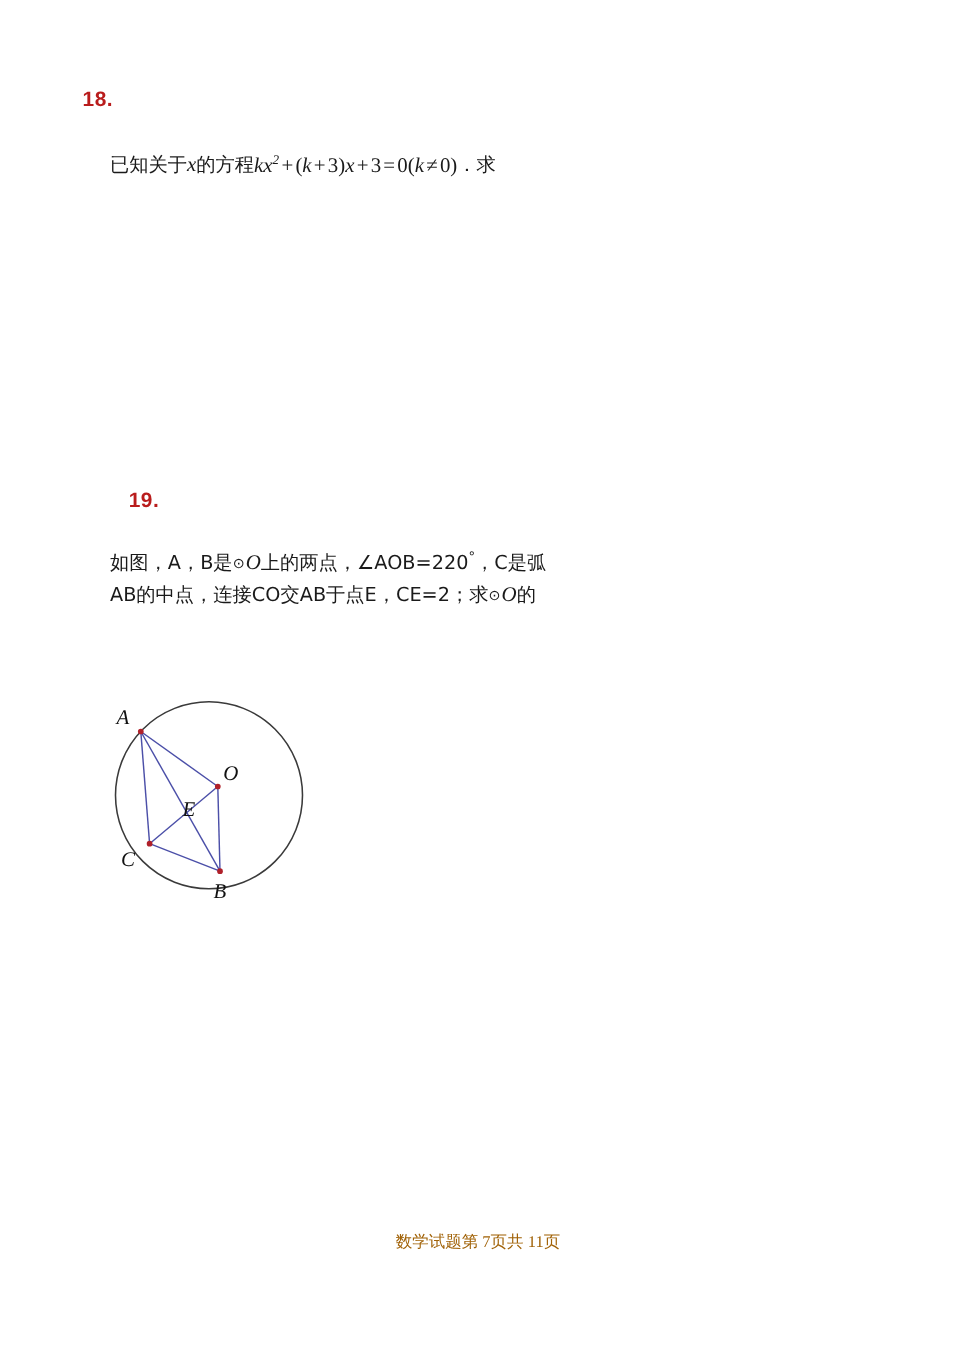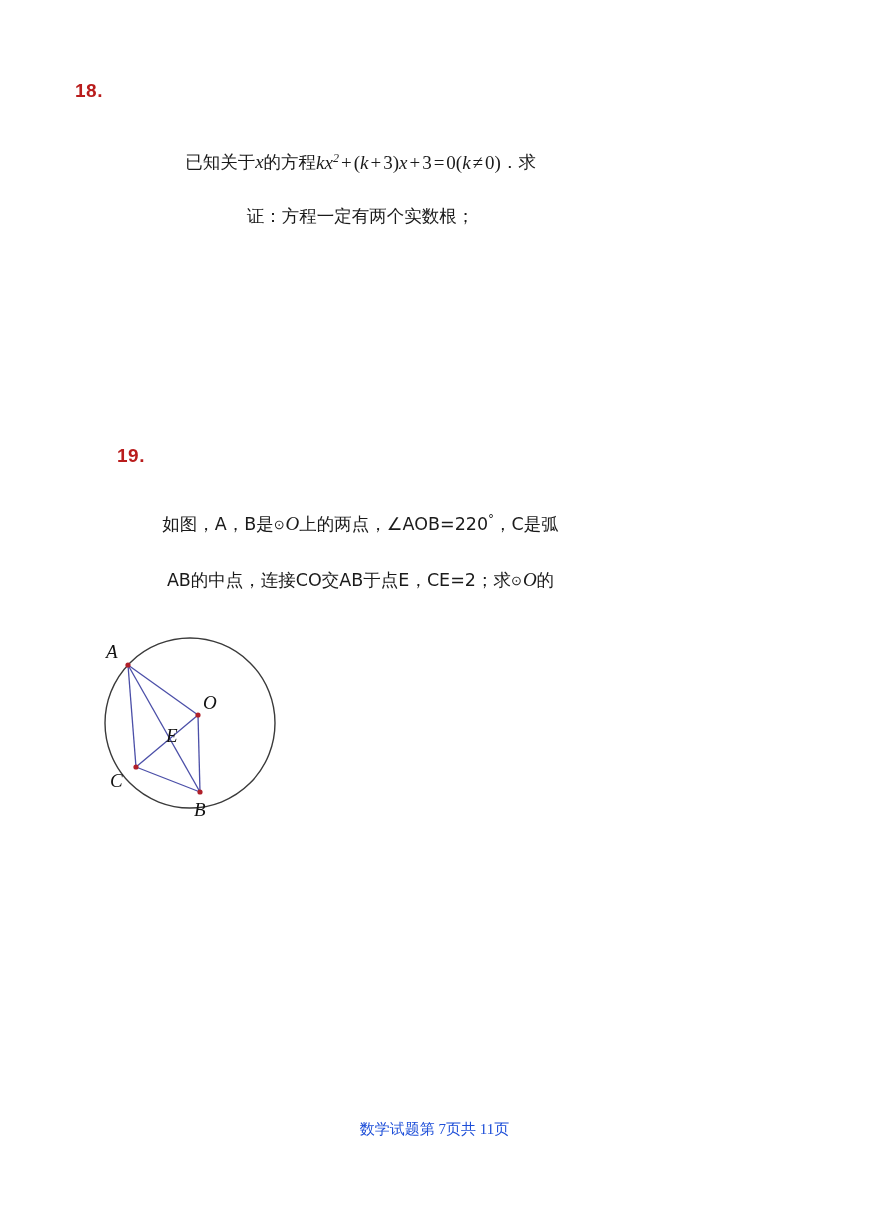--- a/index.html
+++ b/index.html
@@ -31,27 +31,26 @@
     position: absolute;
     left: 75px;
     font-size: 19px;
     font-weight: 700;
     color: #b91c1c;
     letter-spacing: 0.5px;
     font-family: "Liberation Sans", sans-serif;
   }
   .prob-body {
     position: absolute;
-    left: 88px;
+    left: 100px;
     width: 545px;
     font-size: 17.5px;
-    line-height: 54px;
+    line-height: 28px;
     color: #1a1a1a;
     font-family: "DejaVu Sans", sans-serif;
-    text-align: center;
   }
   .line {
     white-space: nowrap;
   }
 
   
   .mi {
     font-family: "Liberation Serif", serif;
     font-style: italic;
     font-size: 19px;
@@ -105,36 +104,33 @@
 
   
   .footer {
     position: absolute;
     left: 0;
     top: 1120px;
     width: 869px;
     text-align: center;
     font-family: "Liberation Serif", serif;
     font-size: 15px;
-    color: #1d4ed8;
+    color: #a16207;
   }
 </style>
 </head>
 <body>
 
 <div class="page">
 
   <div class="problem" style="top:0;">
     <div class="prob-num" style="top:80px;">18.</div>
     <div class="prob-body" style="top:130px;">
       <div class="line">
         <span>已知关于</span><span class="mi">x</span><span>的方程</span><span class="mformula"><i>kx</i><sup>2</sup><span class="op">+</span>(<i>k</i><span class="op">+</span>3)<i>x</i><span class="op">+</span>3<span class="op">=</span>0(<i>k</i><span class="op">≠</span>0)</span><span>．求</span>
-      </div>
-      <div class="line">
-        <span>证：方程一定有两个实数根；</span>
       </div>
     </div>
   </div>
 
   <div class="problem" style="top:0;">
     <div class="prob-num" style="top:445px;margin-left:42px;">19.</div>
     <div class="prob-body" style="top:492px;">
       <div class="line">
         <span>如图，A，B是</span><span class="circO"><span class="odot">⊙</span><i>O</i></span><span>上的两点，∠AOB=220</span><span class="deg">°</span><span>，C是弧</span>
       </div>

